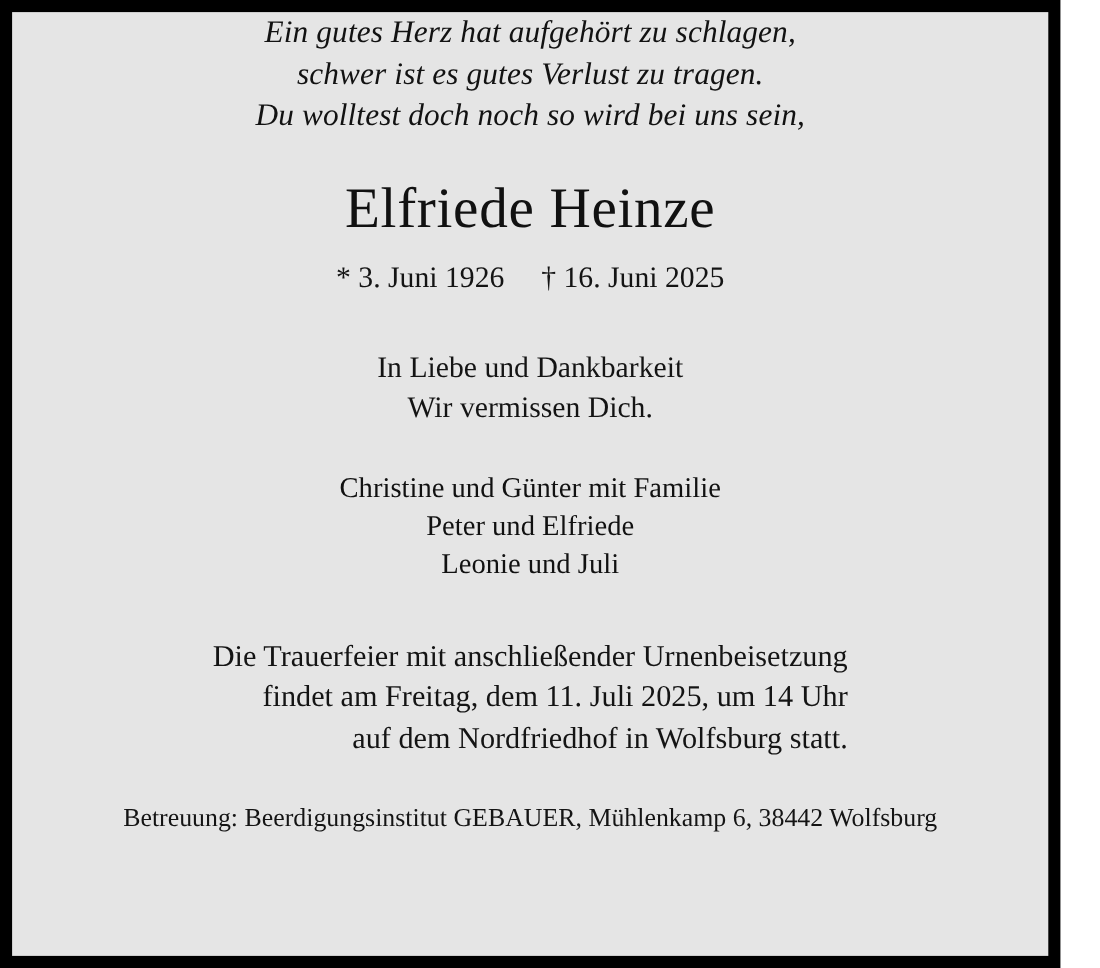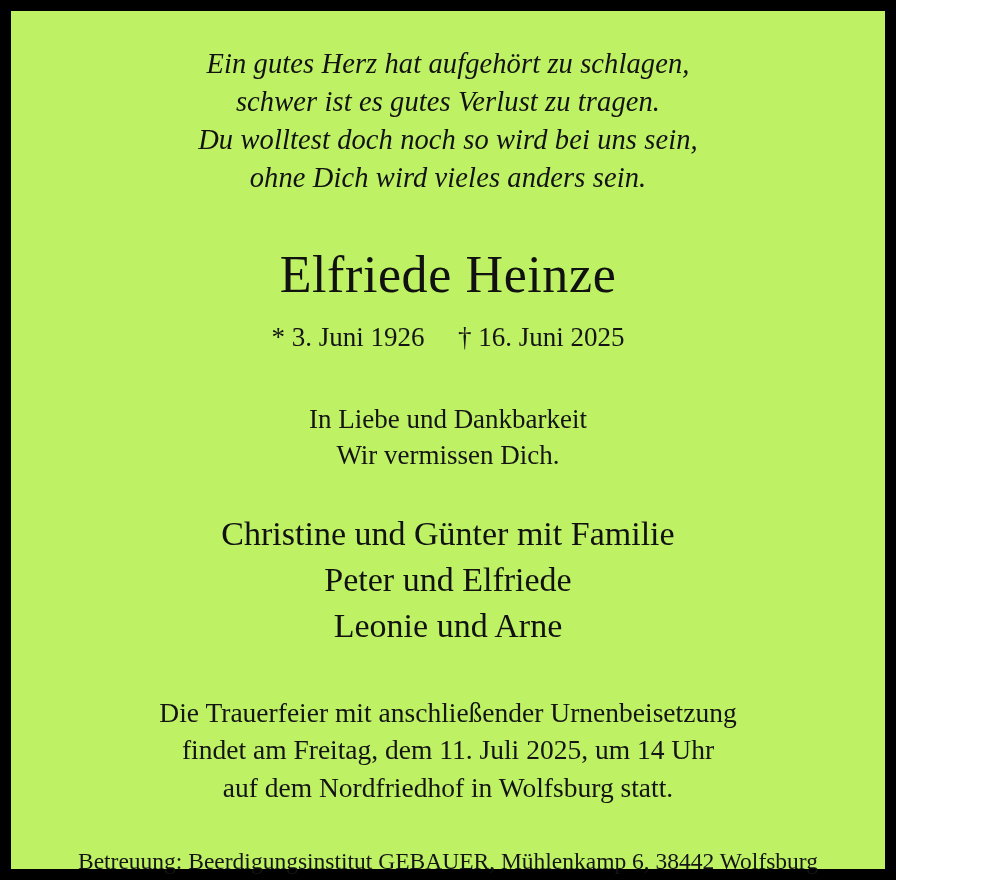--- a/index.html
+++ b/index.html
@@ -9,45 +9,44 @@
   }
   body {
     width: 1000px;
     height: 880px;
     overflow: hidden;
     font-family: "Liberation Serif", serif;
     color: #111111;
   }
   .obituary {
     box-sizing: border-box;
-    width: 896px;
+    width: 964px;
     height: 880px;
-    background: #bef264;
+    background: #e5e5e5;
     border-top: 11px solid #000000;
     border-bottom: 11px solid #000000;
     border-left: 11px solid #000000;
     border-right: 11px solid #000000;
     display: flex;
     flex-direction: column;
     align-items: center;
-    padding-top: 34px;
   }
   .poem {
     text-align: center;
     font-style: italic;
     font-size: 28.5px;
     line-height: 1.33;
     color: #121212;
     letter-spacing: 0.1px;
   }
   .poem div {
     white-space: nowrap;
   }
   .name {
-    margin-top: 52px;
+    margin-top: 39px;
     font-size: 52px;
     line-height: 1;
     color: #111111;
     letter-spacing: 0.6px;
     text-align: left;
   }
   .dates {
     margin-top: 21px;
     font-size: 27px;
     text-align: right;
@@ -60,67 +59,66 @@
   .missing {
     margin-top: 48px;
     text-align: center;
     font-size: 27px;
     line-height: 1.35;
     color: #141414;
   }
   .family {
     margin-top: 38px;
     text-align: center;
-    font-size: 34px;
+    font-size: 26px;
     line-height: 1.34;
     color: #111111;
   }
   .ceremony {
     margin-top: 46px;
-    text-align: center;
+    text-align: right;
     font-size: 27.5px;
     line-height: 1.36;
     color: #141414;
   }
   .provider {
     margin-top: 42px;
     text-align: center;
     font-size: 23.5px;
     color: #141414;
   }
 </style>
 </head>
 <body>
 
 <div class="obituary">
 
   <div class="poem">
     <div>Ein gutes Herz hat aufgehört zu schlagen,</div>
     <div>schwer ist es gutes Verlust zu tragen.</div>
     <div>Du wolltest doch noch so wird bei uns sein,</div>
-    <div>ohne Dich wird vieles anders sein.</div>
   </div>
 
   <div class="name">Elfriede Heinze</div>
 
   <div class="dates">
     <span>* 3. Juni 1926</span>
     <span class="sep"></span>
     <span>† 16. Juni 2025</span>
   </div>
 
   <div class="missing">
     <div>In Liebe und Dankbarkeit</div>
     <div>Wir vermissen Dich.</div>
   </div>
 
   <div class="family">
     <div>Christine und Günter mit Familie</div>
     <div>Peter und Elfriede</div>
-    <div>Leonie und Arne</div>
+    <div>Leonie und Juli</div>
   </div>
 
   <div class="ceremony">
     <div>Die Trauerfeier mit anschließender Urnenbeisetzung</div>
     <div>findet am Freitag, dem 11. Juli 2025, um 14 Uhr</div>
     <div>auf dem Nordfriedhof in Wolfsburg statt.</div>
   </div>
 
   <div class="provider">Betreuung: Beerdigungsinstitut GEBAUER, Mühlenkamp 6, 38442 Wolfsburg</div>
 

